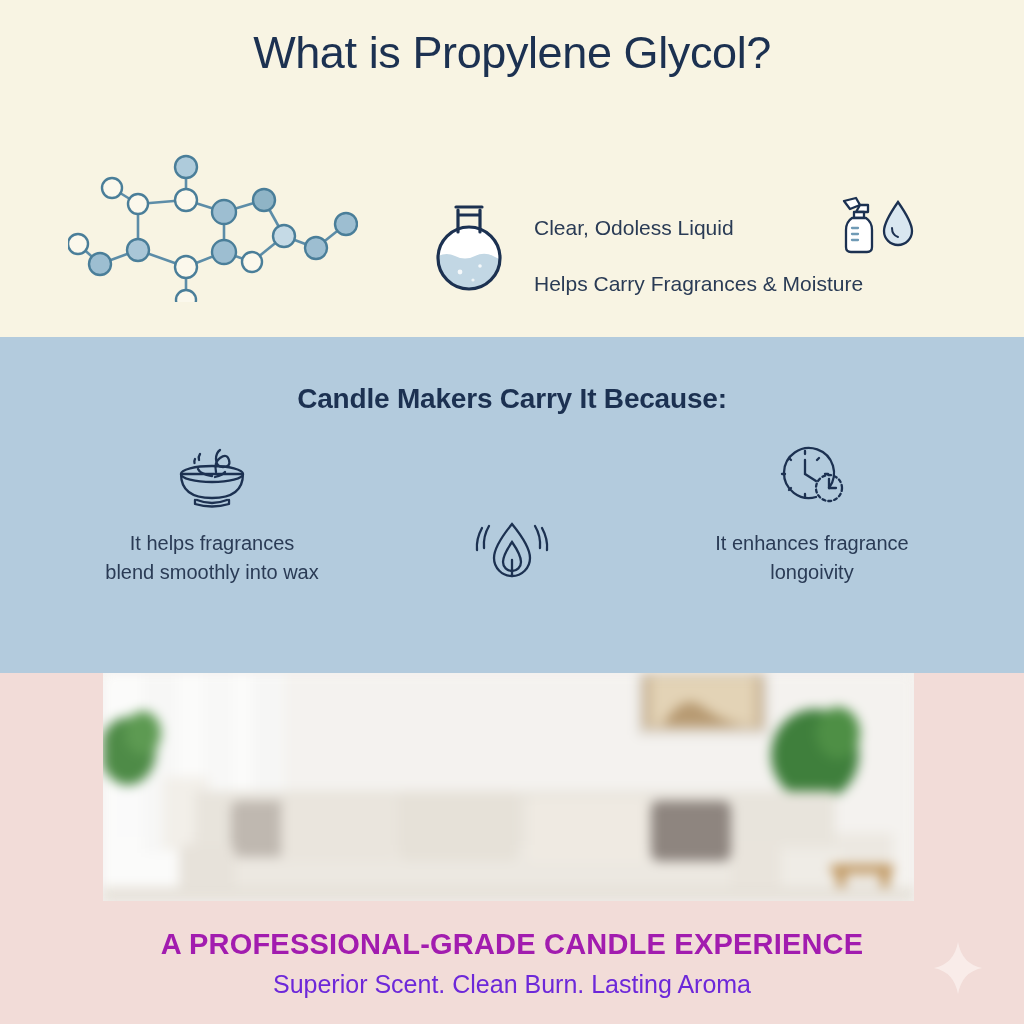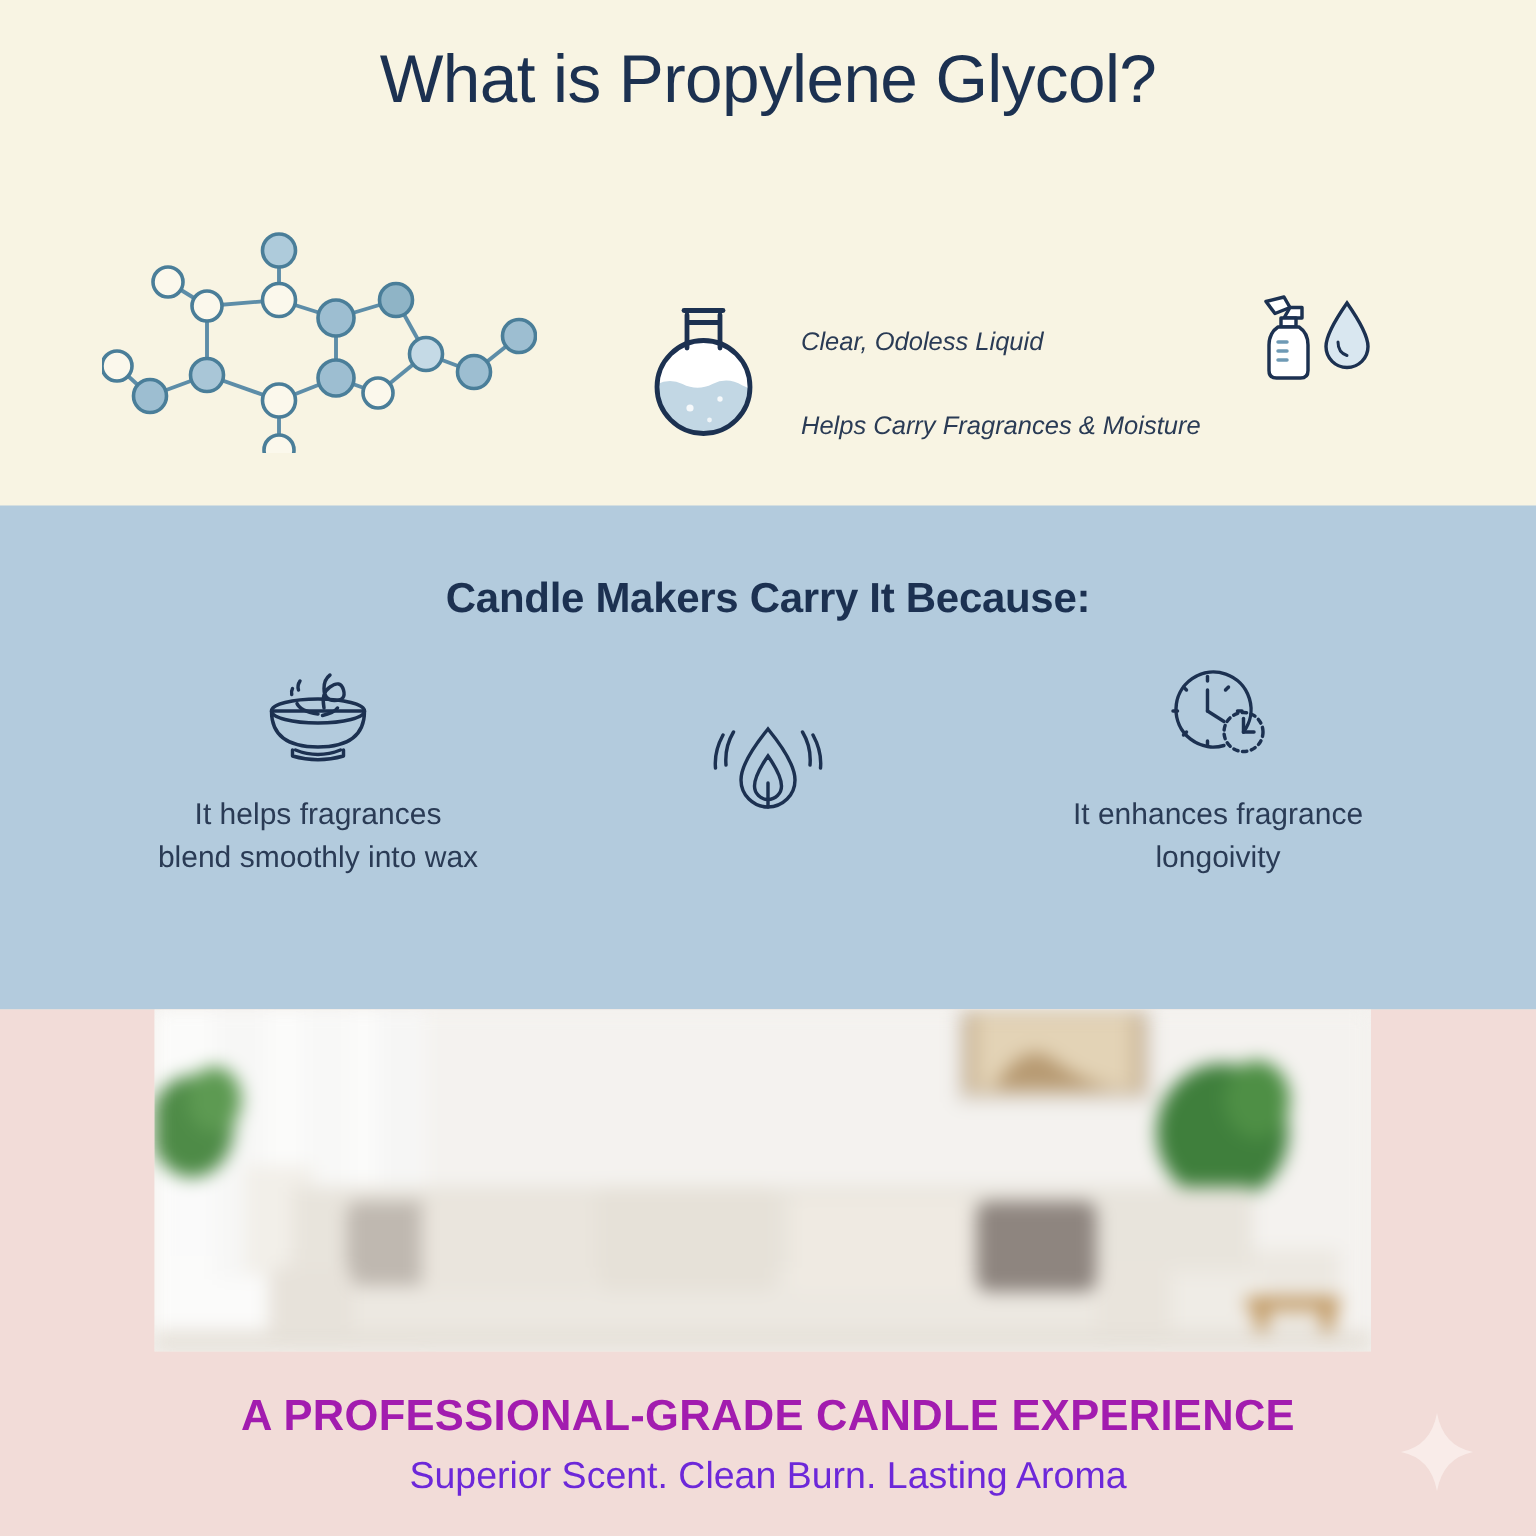--- a/index.html
+++ b/index.html
@@ -67,25 +67,24 @@
     position: absolute;
     left: 430px; top: 196px;
     width: 78px; height: 100px;
   }
   .facts {
     position: absolute;
     left: 534px; top: 200px;
     width: 420px;
   }
   .fact-line {
-    font-size: 17px;
+    font-size: 21px;
     line-height: 56px;
     color: #2a3b55;
     white-space: nowrap;
-    font-style: italic;
   }
   .spray-wrap {
     position: absolute;
     left: 830px; top: 195px;
     width: 90px; height: 62px;
   }
 
   
   .sec-blue {
     position: absolute;
@@ -103,21 +102,21 @@
     font-size: 28px;
     letter-spacing: -0.2px;
     color: #1c3151;
   }
   .benefit-row {
     position: absolute;
     left: 62px; top: 100px;
     width: 900px;
     display: flex;
     justify-content: space-between;
-    align-items: center;
+    align-items: flex-end;
   }
   .benefit {
     width: 300px;
     display: flex;
     flex-direction: column;
     align-items: center;
   }
   .benefit-icon {
     height: 74px;
     display: flex;

